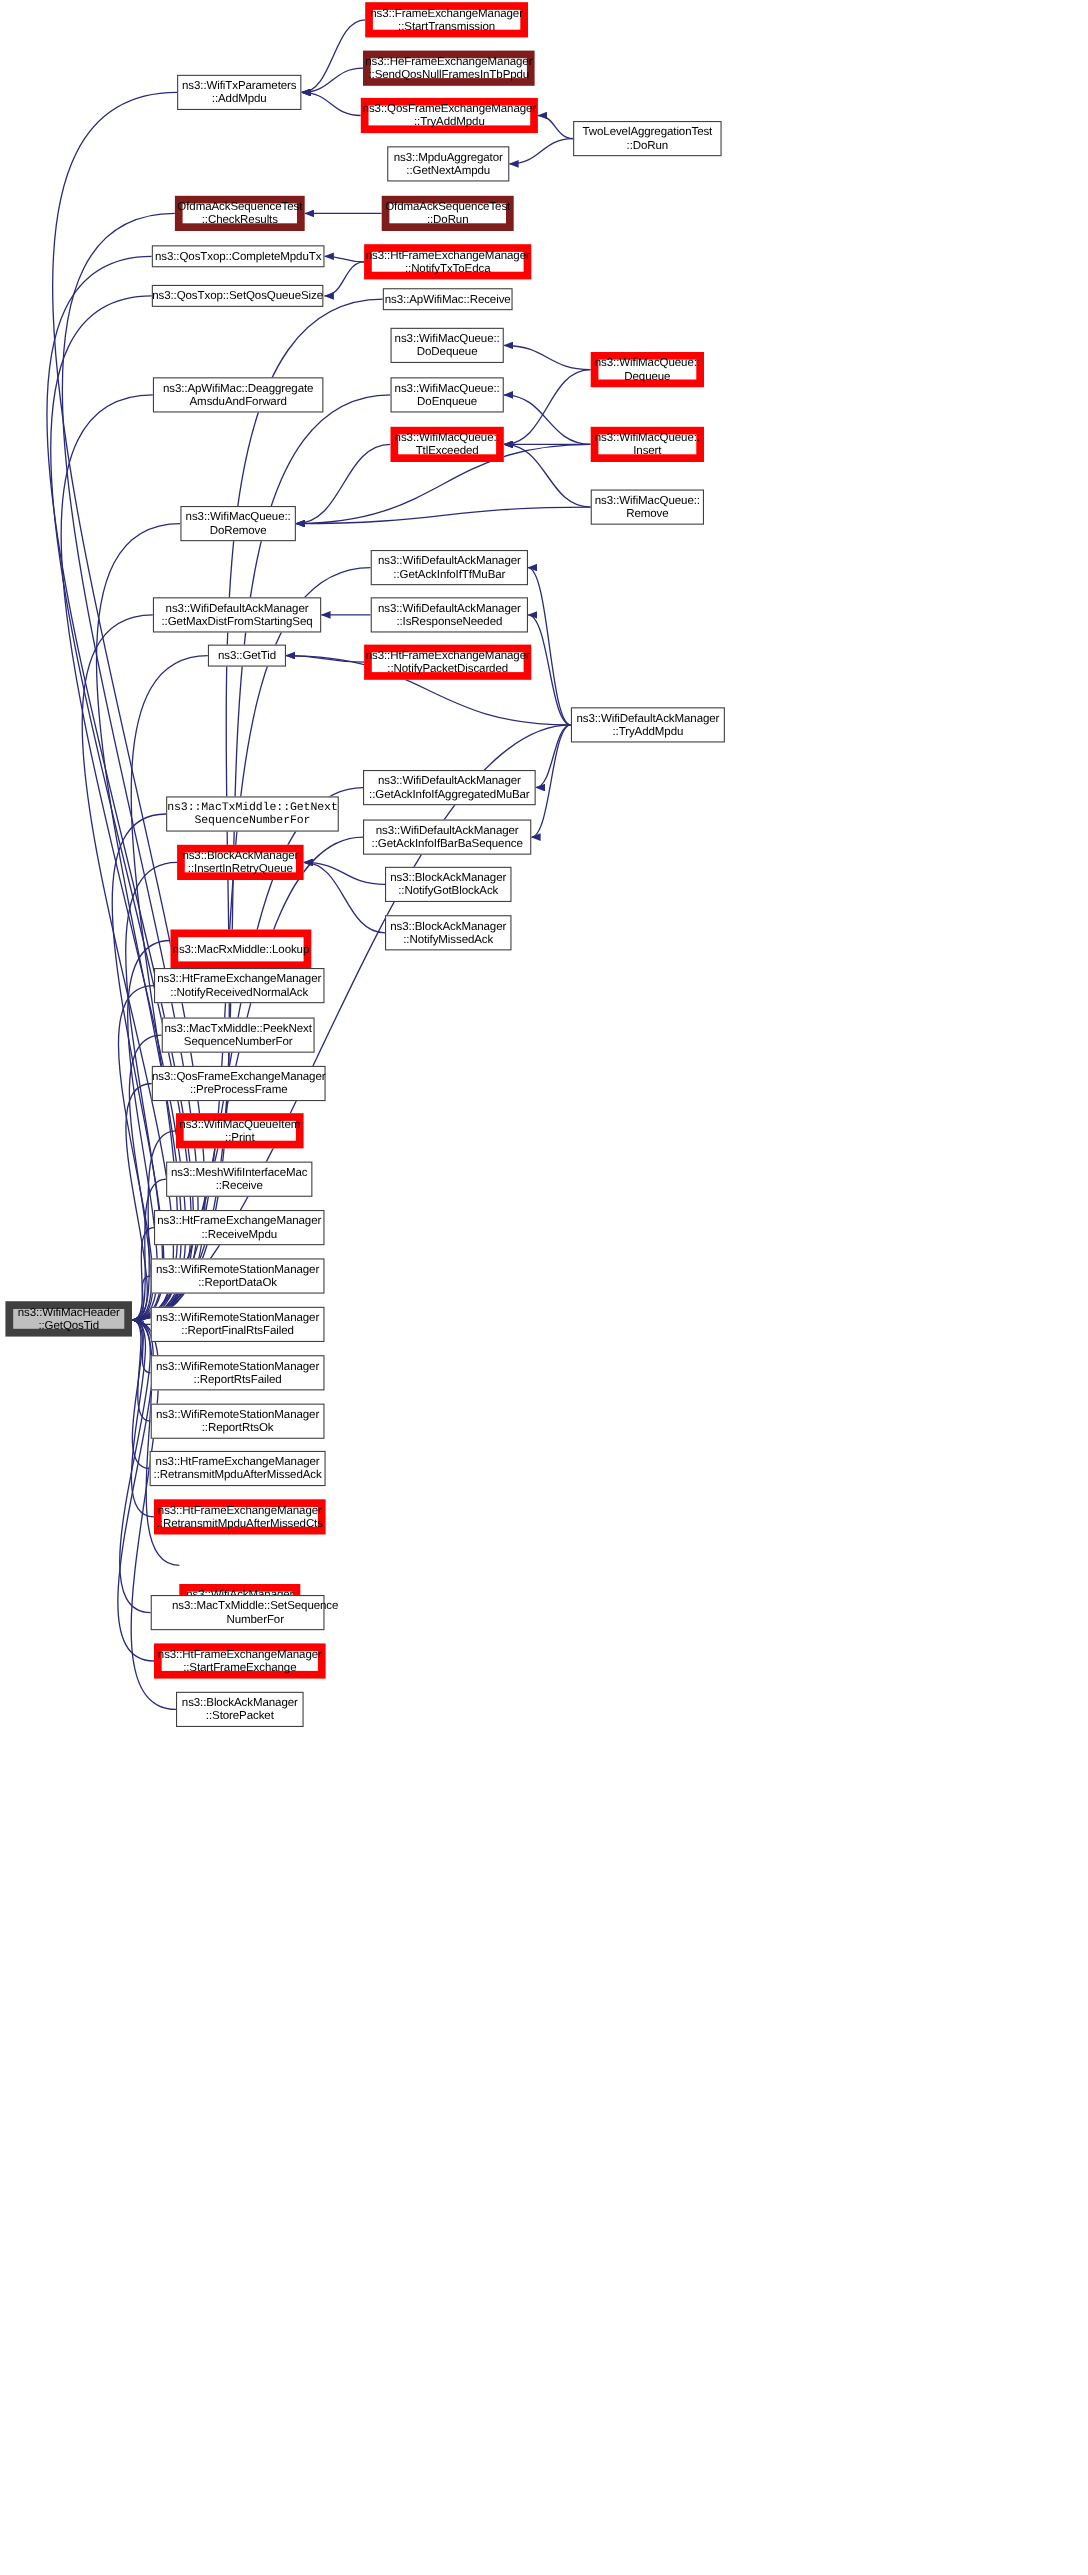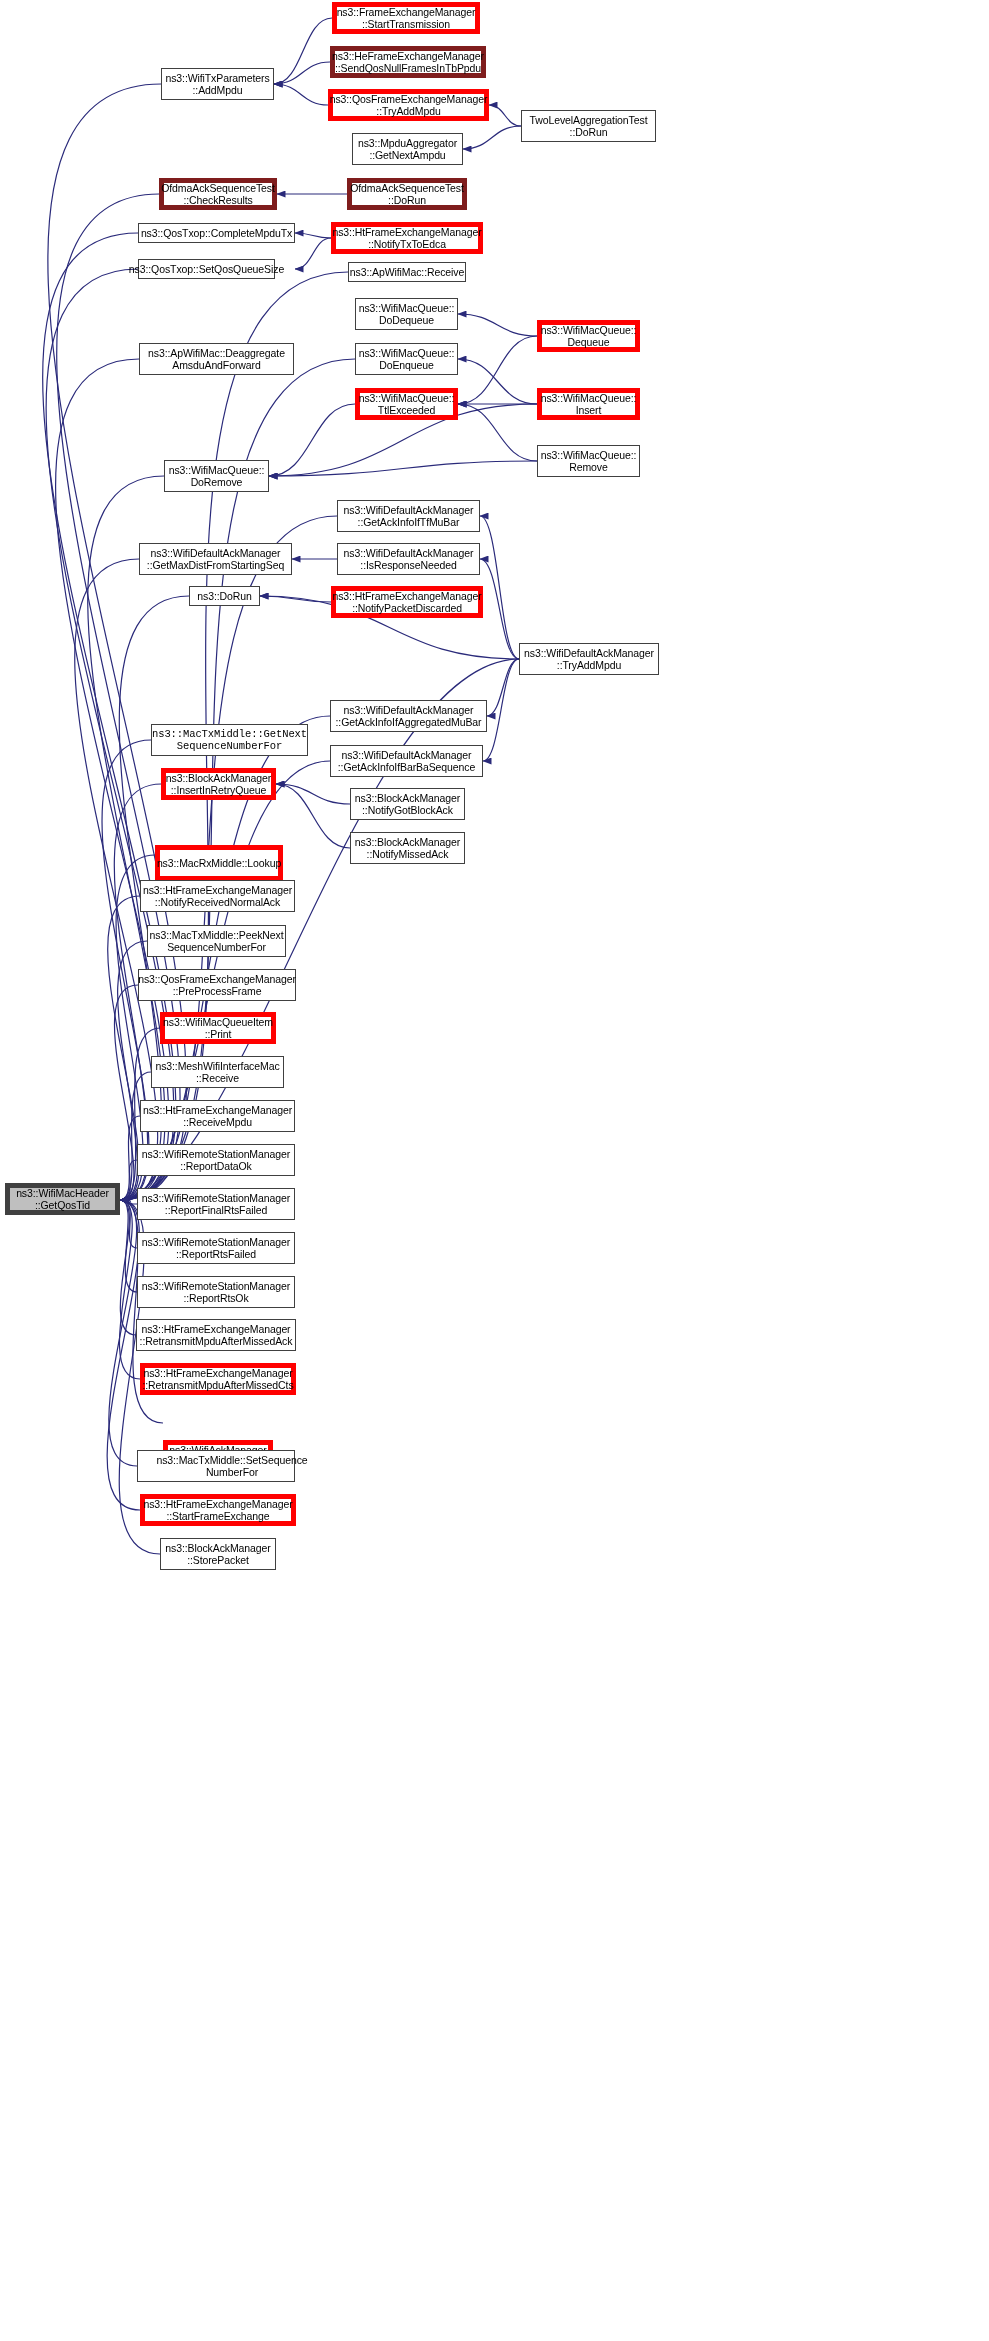--- a/index.html
+++ b/index.html
@@ -2,21 +2,21 @@
 <html><head>
 <meta charset="utf-8">
 <style>
   html,body{margin:0;padding:0;background:#ffffff;}
   body{font-family:"Liberation Sans","DejaVu Sans",sans-serif;}
   #canvas{position:relative;width:989px;height:2341px;background:#fff;overflow:hidden;}
   svg.edges{position:absolute;left:0;top:0;width:989px;height:2341px;pointer-events:none;}
   .node{
     position:absolute;
     box-sizing:border-box;
-    border:5px solid #7f1d1d;
+    border:7px solid #7f1d1d;
     background:#fff;
     display:flex;
     align-items:center;
     justify-content:center;
     text-align:center;
     font-size:10.5px;
     line-height:12.5px;
     color:#000;
     white-space:pre-line;
     padding:0 3px;
@@ -110,21 +110,21 @@
 ::DoRun</div>
       <div class="node thick" style="left: 352px; top: 133px; width: 111px; height: 32px;">ns3::MpduAggregator
 ::GetNextAmpdu</div>
       <div class="node" style="left: 159px; top: 178px; width: 118px; height: 32px;">OfdmaAckSequenceTest
 ::CheckResults</div>
       <div class="node" style="left: 347px; top: 178px; width: 120px; height: 32px;">OfdmaAckSequenceTest
 ::DoRun</div>
       <div class="node thick" style="left: 138px; top: 223px; width: 157px; height: 20px;">ns3::QosTxop::CompleteMpduTx</div>
       <div class="node red" style="left: 331px; top: 222px; width: 152px; height: 32px;">ns3::HtFrameExchangeManager
 ::NotifyTxToEdca</div>
-      <div class="node thick" style="left: 138px; top: 259px; width: 137px; height: 20px;">ns3::QosTxop::SetQosQueueSize</div>
+      <div class="node thick" style="left: 138px; top: 259px; width: 156px; height: 20px;">ns3::QosTxop::SetQosQueueSize</div>
       <div class="node thick" style="left: 348px; top: 262px; width: 118px; height: 20px;">ns3::ApWifiMac::Receive</div>
       <div class="node thick" style="left: 355px; top: 298px; width: 103px; height: 32px;">ns3::WifiMacQueue::
 DoDequeue</div>
       <div class="node red" style="left: 537px; top: 320px; width: 103px; height: 32px;">ns3::WifiMacQueue::
 Dequeue</div>
       <div class="node thick" style="left: 139px; top: 343px; width: 155px; height: 32px;">ns3::ApWifiMac::Deaggregate
 AmsduAndForward</div>
       <div class="node thick" style="left: 355px; top: 343px; width: 103px; height: 32px;">ns3::WifiMacQueue::
 DoEnqueue</div>
       <div class="node red" style="left: 355px; top: 388px; width: 103px; height: 32px;">ns3::WifiMacQueue::
@@ -134,21 +134,21 @@
       <div class="node thick" style="left: 537px; top: 445px; width: 103px; height: 32px;">ns3::WifiMacQueue::
 Remove</div>
       <div class="node thick" style="left: 164px; top: 460px; width: 105px; height: 32px;">ns3::WifiMacQueue::
 DoRemove</div>
       <div class="node thick" style="left: 337px; top: 500px; width: 143px; height: 32px;">ns3::WifiDefaultAckManager
 ::GetAckInfoIfTfMuBar</div>
       <div class="node thick" style="left: 139px; top: 543px; width: 153px; height: 32px;">ns3::WifiDefaultAckManager
 ::GetMaxDistFromStartingSeq</div>
       <div class="node thick" style="left: 337px; top: 543px; width: 143px; height: 32px;">ns3::WifiDefaultAckManager
 ::IsResponseNeeded</div>
-      <div class="node thick" style="left: 189px; top: 586px; width: 71px; height: 20px;">ns3::DoRun</div>
+      <div class="node thick" style="left: 189px; top: 586px; width: 71px; height: 20px;">ns3::GetTid</div>
       <div class="node red" style="left: 331px; top: 586px; width: 152px; height: 32px;">ns3::HtFrameExchangeManager
 ::NotifyPacketDiscarded</div>
       <div class="node thick" style="left: 519px; top: 643px; width: 140px; height: 32px;">ns3::WifiDefaultAckManager
 ::TryAddMpdu</div>
       <div class="node thick" style="left: 330px; top: 700px; width: 157px; height: 32px;">ns3::WifiDefaultAckManager
 ::GetAckInfoIfAggregatedMuBar</div>
       <div class="node thick" style="left: 151px; top: 724px; width: 157px; height: 32px; font-family: Liberation Mono, monospace;">ns3::MacTxMiddle::GetNext
 SequenceNumberFor</div>
       <div class="node thick" style="left: 330px; top: 745px; width: 153px; height: 32px;">ns3::WifiDefaultAckManager
 ::GetAckInfoIfBarBaSequence</div>

